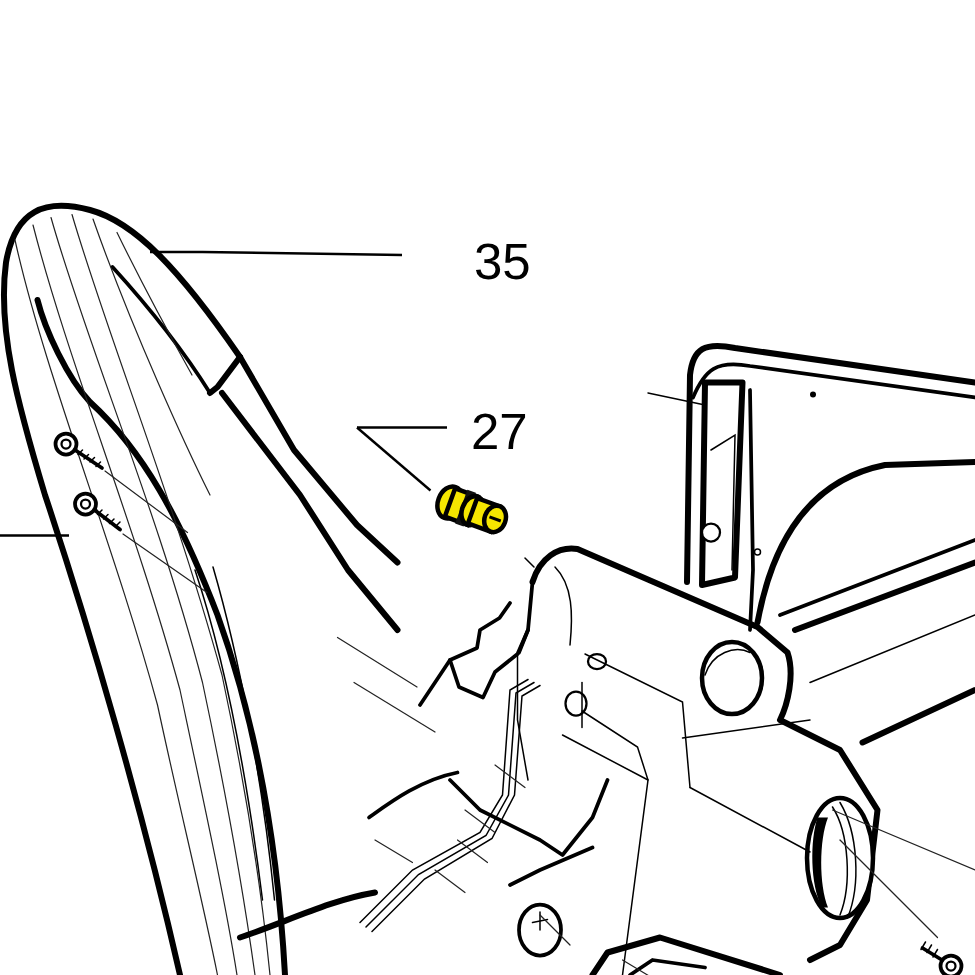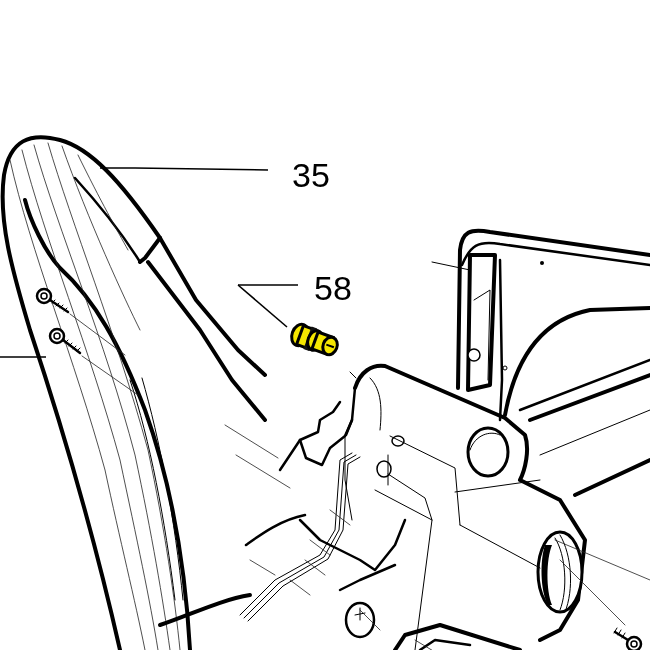--- a/index.html
+++ b/index.html
@@ -162,15 +162,15 @@
     </g>
 
     <g>
       <path class="med" d="M615,632 L628,640"></path>
       <path class="thin" d="M617,628 l-3,5 M621,630 l-3,5 M625,633 l-3,5"></path>
       <circle cx="634" cy="644" r="7" fill="#fff" stroke="#000" stroke-width="2.5"></circle>
       <circle cx="634" cy="644" r="3" fill="none" stroke="#000" stroke-width="1.5"></circle>
     </g>
   </svg>
 
-  <div class="callout" style="left:292px; top:158px;">35</div>
-  <div class="callout" style="left:314px; top:271px;">58</div>
+  <div class="callout" style="left:316px; top:158px;">35</div>
+  <div class="callout" style="left:314px; top:271px;">27</div>
 </div>
 
 </body></html>

